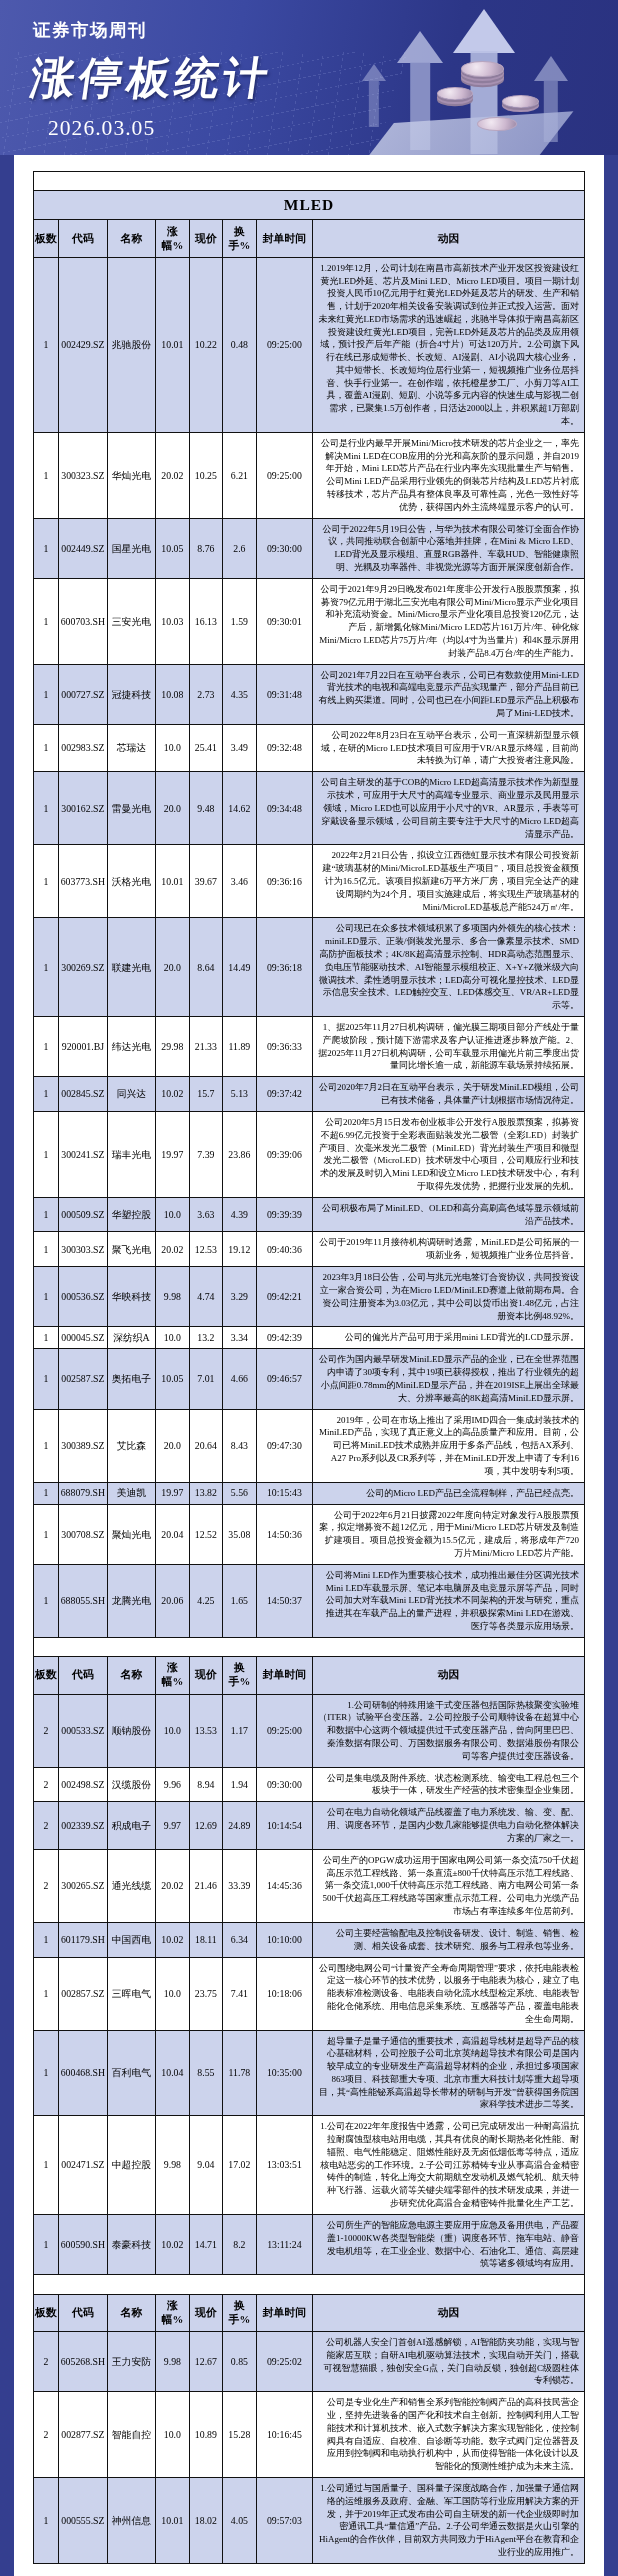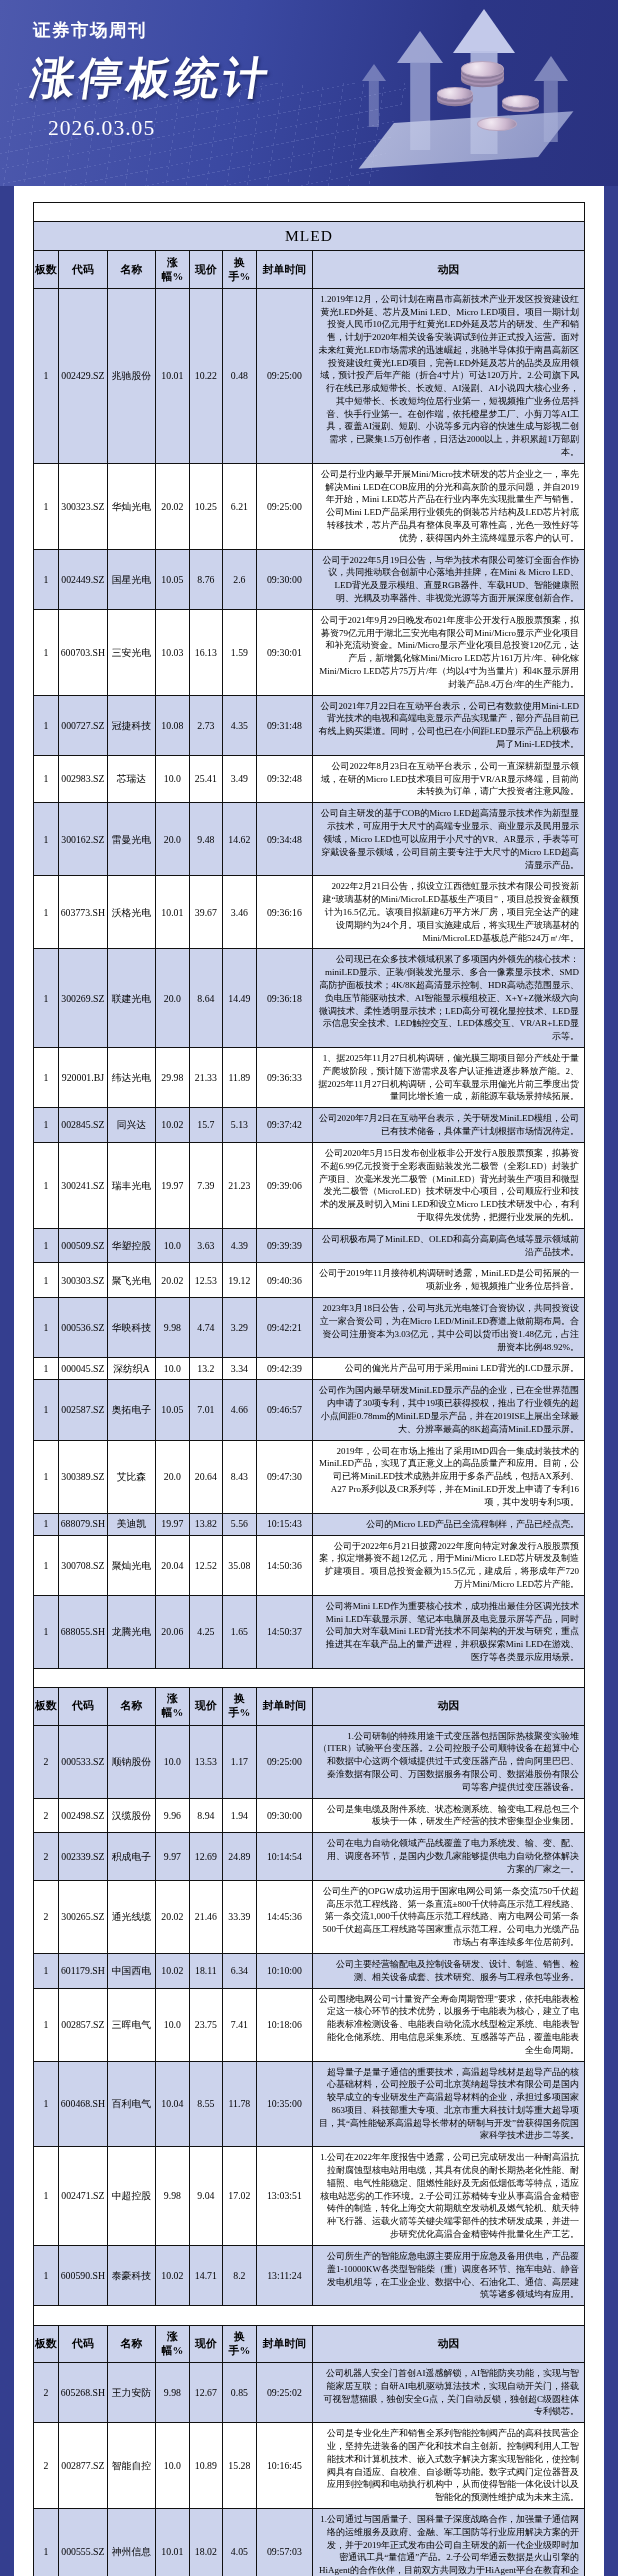--- a/index.html
+++ b/index.html
@@ -1,18 +1,18 @@
 <!DOCTYPE html>
 <html style="font-size:8.2px"><head>
 <meta charset="utf-8">
 <style>
   html,body{margin:0;padding:0;background:#343e8f;width:618px;font-family:"Liberation Serif","DejaVu Serif",serif;}
   *{box-sizing:border-box;}
   
-  .banner{position:relative;width:618px;height:186px;overflow:hidden;
+  .banner{position:relative;width:618px;height:155px;overflow:hidden;
     background:linear-gradient(100deg,#4d59ad 0%,#3b49a2 38%,#2c3687 72%,#2a3280 100%);}
   .banner .grid{position:absolute;left:0;bottom:0;width:392px;height:103px;opacity:.25;
     background:repeating-linear-gradient(80deg,transparent 0 19.6px,#8d99d8 19.6px 20px),
                repeating-linear-gradient(-12deg,transparent 0 15.5px,#8d99d8 15.5px 16px);
     transform:skewX(-18deg);}
   .pub{position:absolute;left:33px;top:17.5px;color:#ffffff;font-size:17.5px;font-weight:bold;letter-spacing:1.5px;}
   .main-title{position:absolute;left:31px;top:49px;color:#ffffff;font-size:44px;font-weight:bold;
     letter-spacing:4.1px;transform:skewX(-8deg);text-shadow:1.5px 2.1px 3.1px rgba(10,14,50,.55);}
   .date{position:absolute;left:48px;top:116px;color:#ffffff;font-size:21.6px;letter-spacing:1px;}
   .arrow{position:absolute;background:transparent;}
@@ -22,21 +22,21 @@
     border-left-color:transparent;border-right-color:transparent;border-bottom-color:#c3c9ea;}
   .coin{position:absolute;border-radius:50%;background:radial-gradient(circle at 35% 35%,#f2e9f2,#cdb8cf 55%,#9d8aa8);
     border:1px solid #b9a6bf;box-shadow:0 2.1px 0 #8f7d9c,0 4.1px 0 #a791b1,0 6.2px 0 #8f7d9c,0 8.2px 0 #a791b1,0 10.3px 0 #8f7d9c;}
   .platform{position:absolute;width:170px;height:46px;background:linear-gradient(90deg,#c9cfe9,#aab2d9);
     transform:skewX(-40deg) rotate(-4deg);opacity:.8;}
   
   .card{background:#ffffff;margin:0 14.4px;padding:15.5px 18.5px 13.4px 18.5px;}
   table.report{border-collapse:collapse;width:100%;border:1.5px solid #000;}
   table.report td{border:0.5px solid #111;color:#000;}
   td.spacer{height:19.6px;background:#fff;}
-  td.sec-title{background:#ccd3ec;text-align:center;font-size:15.5px;font-weight:normal;padding:5.2px 0;letter-spacing:1px;}
+  td.sec-title{background:#ccd3ec;text-align:center;font-size:15.5px;font-weight:bold;padding:5.2px 0;letter-spacing:1px;}
   tr.cols td{background:#ccd3ec;text-align:center;font-weight:bold;font-size:10.8px;padding:4.1px 1px;}
   tr.data td{font-size:9.8px;text-align:center;padding:3.1px 1.5px;line-height:1.35;}
   tr.data td.desc{font-size:9px;text-align:right;padding:4.1px 5.2px;line-height:1.42;}
   tr.shaded td{background:#ccd3ec;}
   col.c-board{width:25px;} col.c-code{width:49px;} col.c-name{width:48px;}
   col.c-pct{width:34px;} col.c-price{width:33px;} col.c-turn{width:34px;}
   col.c-time{width:56px;} col.c-why{width:auto;}
 </style>
 </head>
 <body>
@@ -210,21 +210,21 @@
           <td>5.13</td>
           <td>09:37:42</td>
           <td class="desc">公司2020年7月2日在互动平台表示，关于研发MiniLED模组，公司已有技术储备，具体量产计划根据市场情况待定。</td>
         </tr>
         <tr class="data">
           <td>1</td>
           <td>300241.SZ</td>
           <td>瑞丰光电</td>
           <td>19.97</td>
           <td>7.39</td>
-          <td>21.23</td>
+          <td>23.86</td>
           <td>09:39:06</td>
           <td class="desc">公司2020年5月15日发布创业板非公开发行A股股票预案，拟募资不超6.99亿元投资于全彩表面贴装发光二极管（全彩LED）封装扩产项目、次毫米发光二极管（MiniLED）背光封装生产项目和微型发光二极管（MicroLED）技术研发中心项目，公司顺应行业和技术的发展及时切入Mini LED和设立Micro LED技术研发中心，有利于取得先发优势，把握行业发展的先机。</td>
         </tr>
         <tr class="data shaded">
           <td>1</td>
           <td>000509.SZ</td>
           <td>华塑控股</td>
           <td>10.0</td>
           <td>3.63</td>
           <td>4.39</td>

